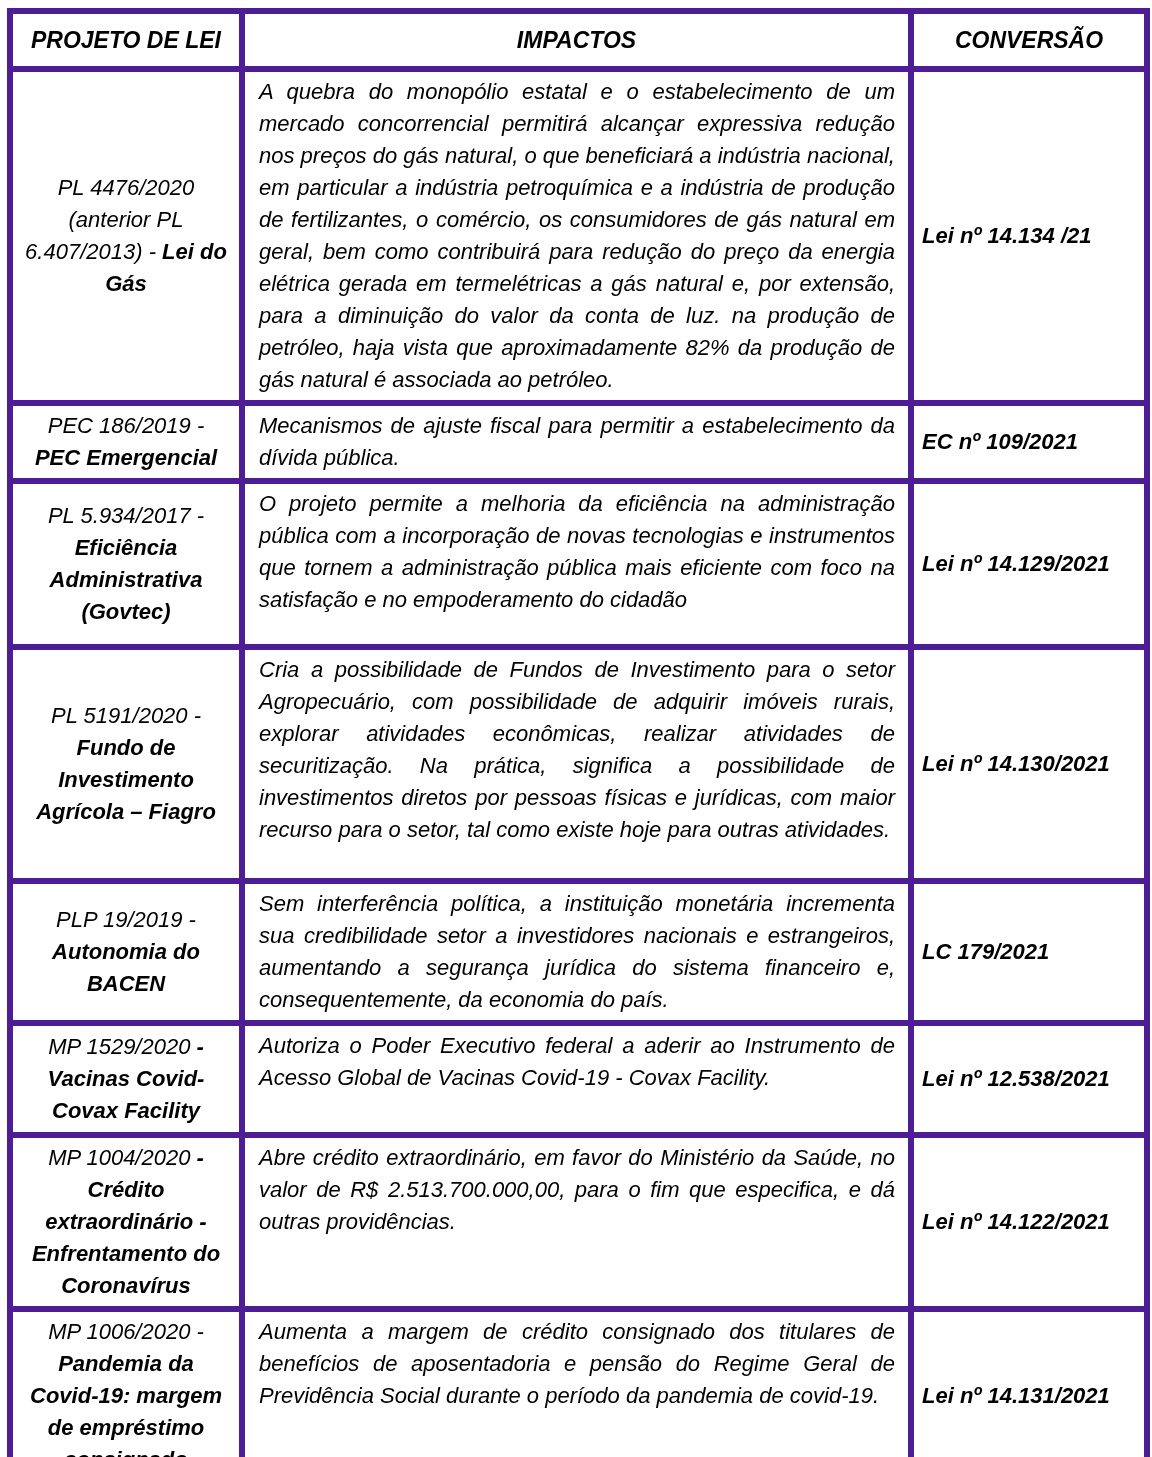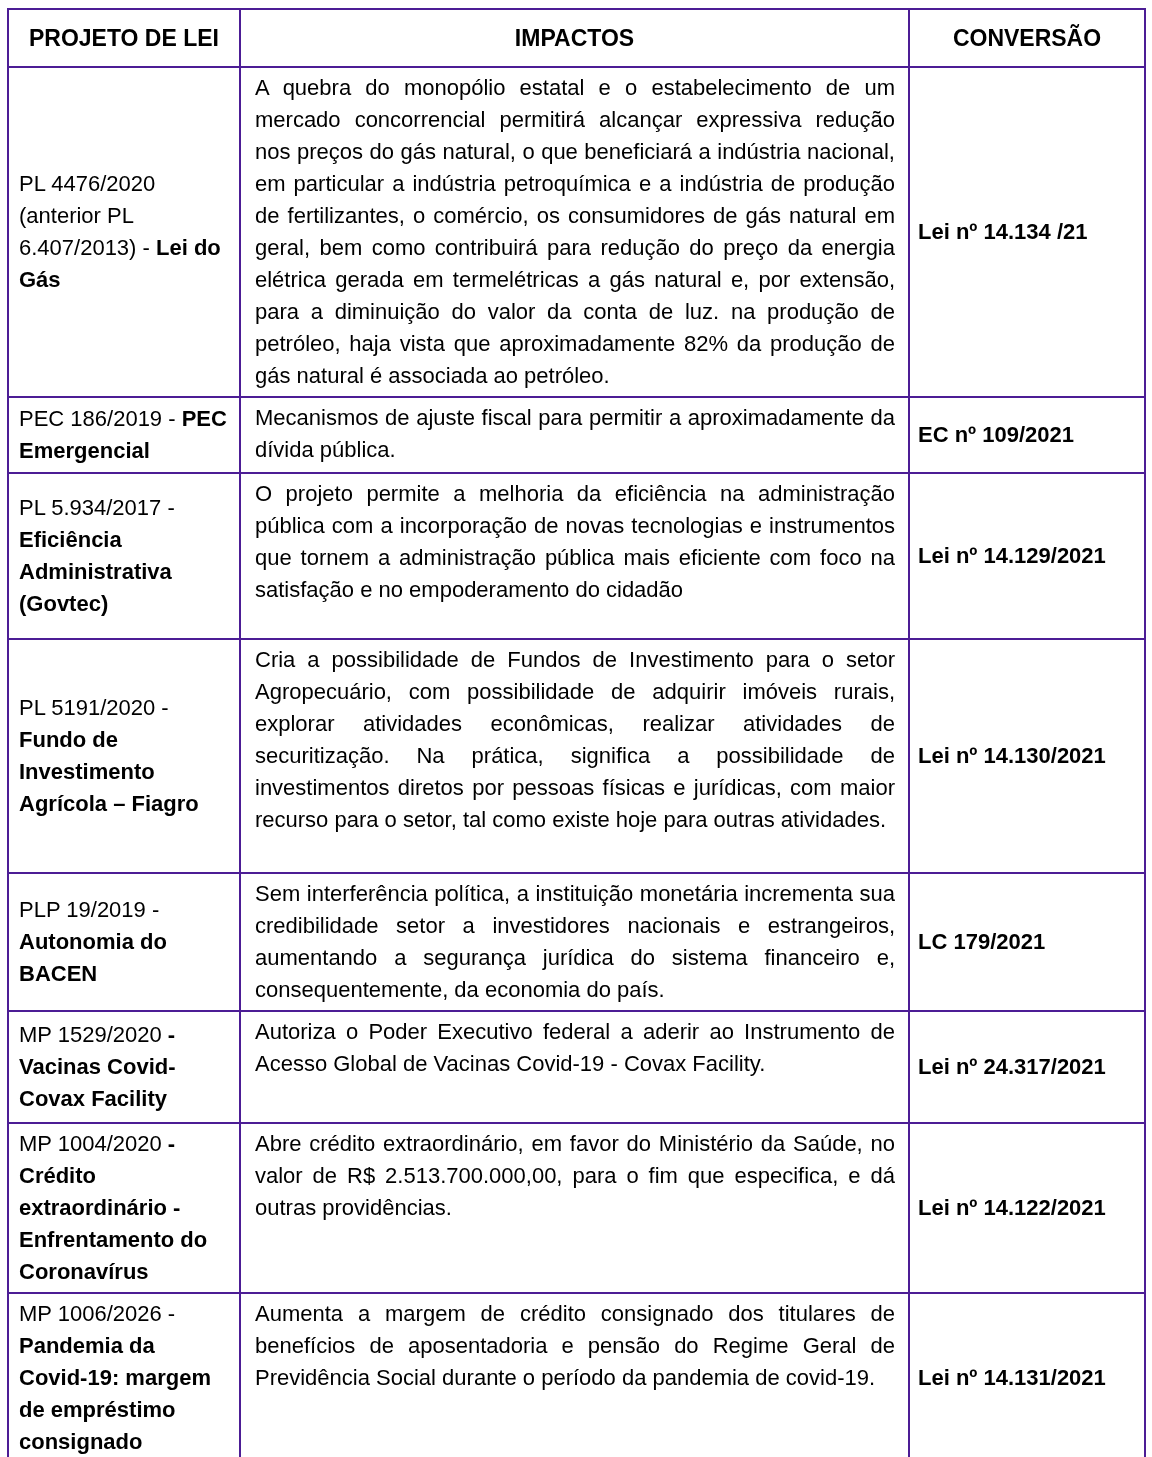--- a/index.html
+++ b/index.html
@@ -14,35 +14,37 @@
     padding: 8px 7px;
   }
   table.law-table {
     border-collapse: collapse;
     table-layout: fixed;
     width: 1137px;
     border: 2px solid #808080;
   }
   table.law-table th,
   table.law-table td {
-    border: 2px solid #4c1d95;
+    border: 6px solid #4c1d95;
     box-sizing: border-box;
     overflow: hidden;
+    font-style: italic;
   }
   th.hdr {
     font-size: 23px;
     font-weight: bold;
     text-align: center;
     vertical-align: middle;
     padding: 4px 6px;
     letter-spacing: 0px;
   }
   td.projeto {
     font-size: 22px;
     line-height: 32px;
+    text-align: center;
     vertical-align: middle;
     padding: 4px 10px;
   }
   td.projeto strong { font-weight: bold; }
   td.impactos {
     font-size: 22px;
     line-height: 32px;
     text-align: justify;
     text-justify: inter-word;
     vertical-align: top;
@@ -74,47 +76,47 @@
     </tr>
   </thead>
   <tbody>
       <tr style="height: 324px;">
         <td class="projeto"><span>PL 4476/2020 (anterior PL 6.407/2013) - </span><strong>Lei do Gás</strong></td>
         <td class="impactos">A quebra do monopólio estatal e o estabelecimento de um mercado concorrencial permitirá alcançar expressiva redução nos preços do gás natural, o que beneficiará a indústria nacional, em particular a indústria petroquímica e a indústria de produção de fertilizantes, o comércio, os consumidores de gás natural em geral, bem como contribuirá para redução do preço da energia elétrica gerada em termelétricas a gás natural e, por extensão, para a diminuição do valor da conta de luz. na produção de petróleo, haja vista que aproximadamente 82% da produção de gás natural é associada ao petróleo.</td>
         <td class="conversao">Lei nº 14.134 /21</td>
       </tr>
       <tr style="height: 76px;">
         <td class="projeto"><span>PEC 186/2019 - </span><strong>PEC Emergencial</strong></td>
-        <td class="impactos">Mecanismos de ajuste fiscal para permitir a aproximadamente da dívida pública.</td>
+        <td class="impactos">Mecanismos de ajuste fiscal para permitir a estabelecimento da dívida pública.</td>
         <td class="conversao">EC nº 109/2021</td>
       </tr>
       <tr style="height: 166px;">
         <td class="projeto"><span>PL 5.934/2017 - </span><strong>Eficiência Administrativa (Govtec)</strong></td>
         <td class="impactos">O projeto permite a melhoria da eficiência na administração pública com a incorporação de novas tecnologias e instrumentos que tornem a administração pública mais eficiente com foco na satisfação e no empoderamento do cidadão</td>
         <td class="conversao">Lei nº 14.129/2021</td>
       </tr>
       <tr style="height: 234px;">
         <td class="projeto"><span>PL 5191/2020 - </span><strong>Fundo de Investimento Agrícola – Fiagro</strong></td>
         <td class="impactos">Cria a possibilidade de Fundos de Investimento para o setor Agropecuário, com possibilidade de adquirir imóveis rurais, explorar atividades econômicas, realizar atividades de securitização. Na prática, significa a possibilidade de investimentos diretos por pessoas físicas e jurídicas, com maior recurso para o setor, tal como existe hoje para outras atividades.</td>
         <td class="conversao">Lei nº 14.130/2021</td>
       </tr>
       <tr style="height: 138px;">
         <td class="projeto"><span>PLP 19/2019 - </span><strong>Autonomia do BACEN</strong></td>
         <td class="impactos">Sem interferência política, a instituição monetária incrementa sua credibilidade setor a investidores nacionais e estrangeiros, aumentando a segurança jurídica do sistema financeiro e, consequentemente, da economia do país.</td>
         <td class="conversao">LC 179/2021</td>
       </tr>
       <tr style="height: 112px;">
         <td class="projeto"><span>MP 1529/2020 </span><strong>-Vacinas Covid- Covax Facility</strong></td>
         <td class="impactos">Autoriza o Poder Executivo federal a aderir ao Instrumento de Acesso Global de Vacinas Covid-19 - Covax Facility.</td>
-        <td class="conversao">Lei nº 24.317/2021</td>
+        <td class="conversao">Lei nº 12.538/2021</td>
       </tr>
       <tr style="height: 168px;">
         <td class="projeto"><span>MP 1004/2020 </span><strong>-Crédito extraordinário - Enfrentamento do Coronavírus</strong></td>
         <td class="impactos">Abre crédito extraordinário, em favor do Ministério da Saúde, no valor de R$ 2.513.700.000,00, para o fim que especifica, e dá outras providências.</td>
         <td class="conversao">Lei nº 14.122/2021</td>
       </tr>
       <tr style="height: 164px;">
-        <td class="projeto"><span>MP 1006/2026 - </span><strong>Pandemia da Covid-19: margem de empréstimo consignado</strong></td>
+        <td class="projeto"><span>MP 1006/2020 - </span><strong>Pandemia da Covid-19: margem de empréstimo consignado</strong></td>
         <td class="impactos">Aumenta a margem de crédito consignado dos titulares de benefícios de aposentadoria e pensão do Regime Geral de Previdência Social durante o período da pandemia de covid-19.</td>
         <td class="conversao">Lei nº 14.131/2021</td>
       </tr>
     </tbody>
 </table>
 
 </body></html>

